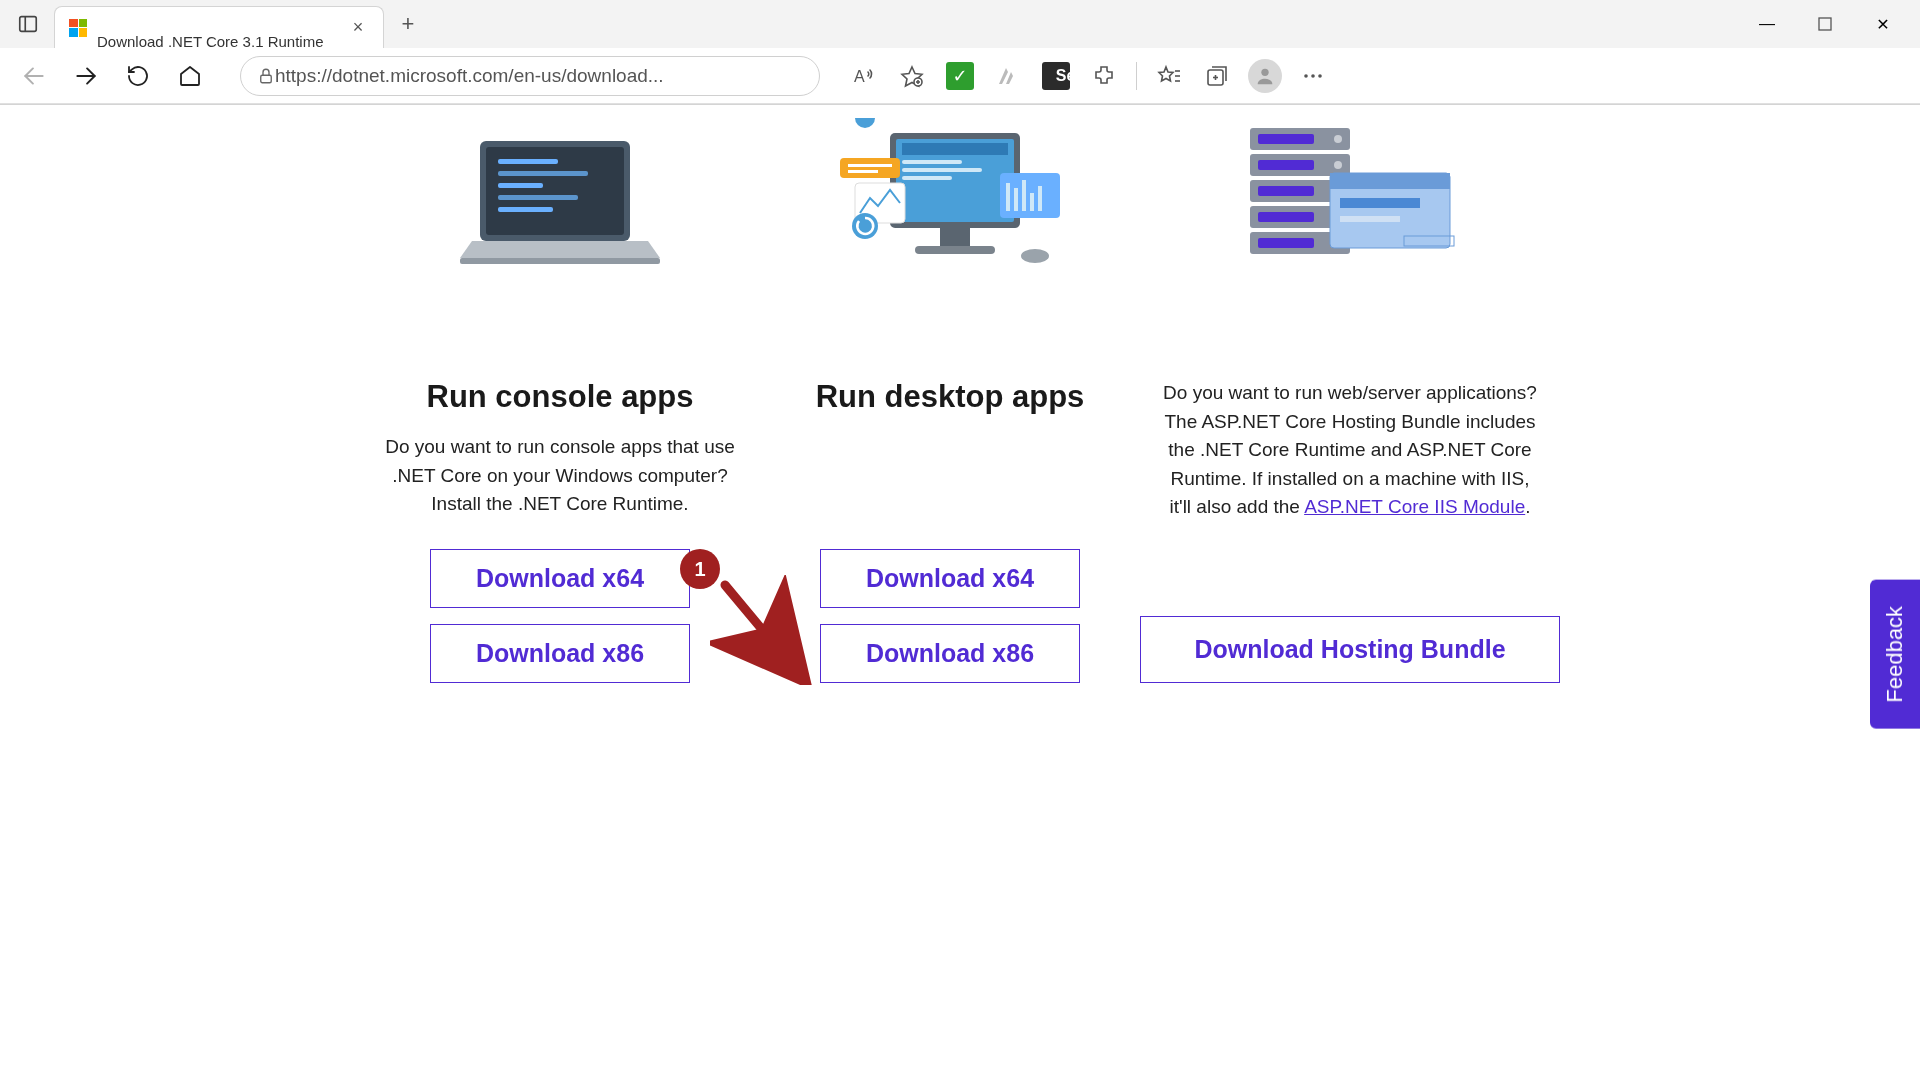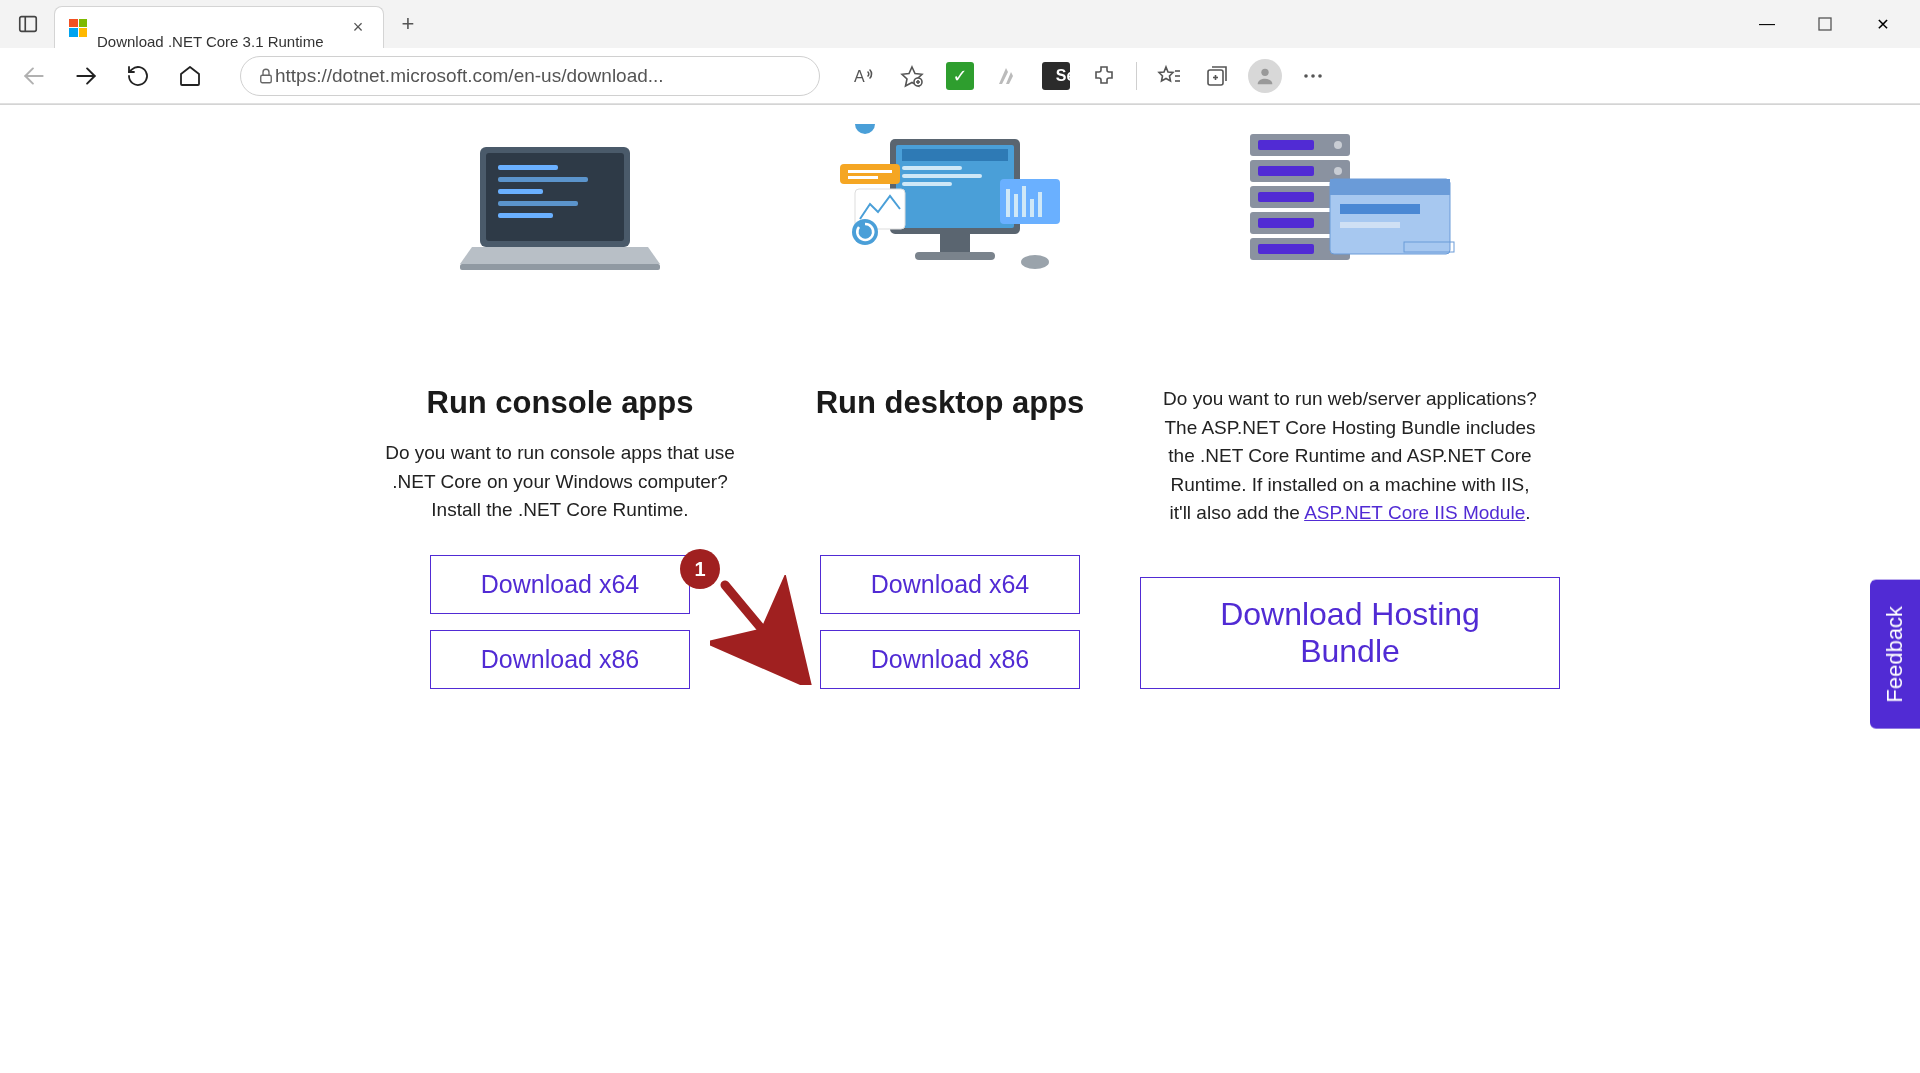--- a/index.html
+++ b/index.html
@@ -89,40 +89,40 @@
   .se-badge { width:28px;height:28px;background:#2b2b2b;color:#fff;font-size:16px;display:flex;align-items:center;justify-content:center;border-radius:3px;font-weight:600;padding-left:19px;}
 
   .page {
     position: relative;
     height: calc(1073px - 48px - 56px);
     overflow-y: scroll;
   }
   .content-wrap {
     max-width: 1200px;
     margin: 0 auto;
-    padding: 14px 20px 120px;
+    padding: 8px 20px 120px;
   }
   .cols { display:flex; gap: 30px; justify-content: center; }
   .col { flex: 1; max-width: 380px; text-align:center; display:flex; flex-direction:column; }
   .illus { height: 170px; display:flex; align-items:center; justify-content:center; margin-bottom: 96px; }
   .col h2 { font-size: 31px; font-weight:600; color:#1a1a1a; margin-bottom: 18px; }
   .col p { font-size: 19px; line-height: 1.5; color:#222; margin-bottom: 30px; }
   .col p a { color:#512bd4; text-decoration: underline;}
   .buttons { margin-top:auto; display:flex; flex-direction:column; gap:16px; align-items:center;}
   .dl-btn {
     border: 1.5px solid #512bd4;
     color: #512bd4;
     background: #fff;
     font-size: 25px;
-    font-weight: 400;
+    font-weight: 700;
     padding: 14px 26px;
     cursor: pointer;
     min-width: 260px;
   }
-  .dl-btn.wide { min-width: 420px; padding: 18px 26px; font-size:32px;}
+  .dl-btn.wide { min-width: 420px; padding: 18px 26px; font-size:25px;}
 
   .annotation-badge {
     position: absolute;
     width: 40px; height: 40px;
     background: #a02020;
     color: #fff;
     border-radius: 50%;
     display:flex; align-items:center; justify-content:center;
     font-size: 20px; font-weight:600;
     z-index: 50;

